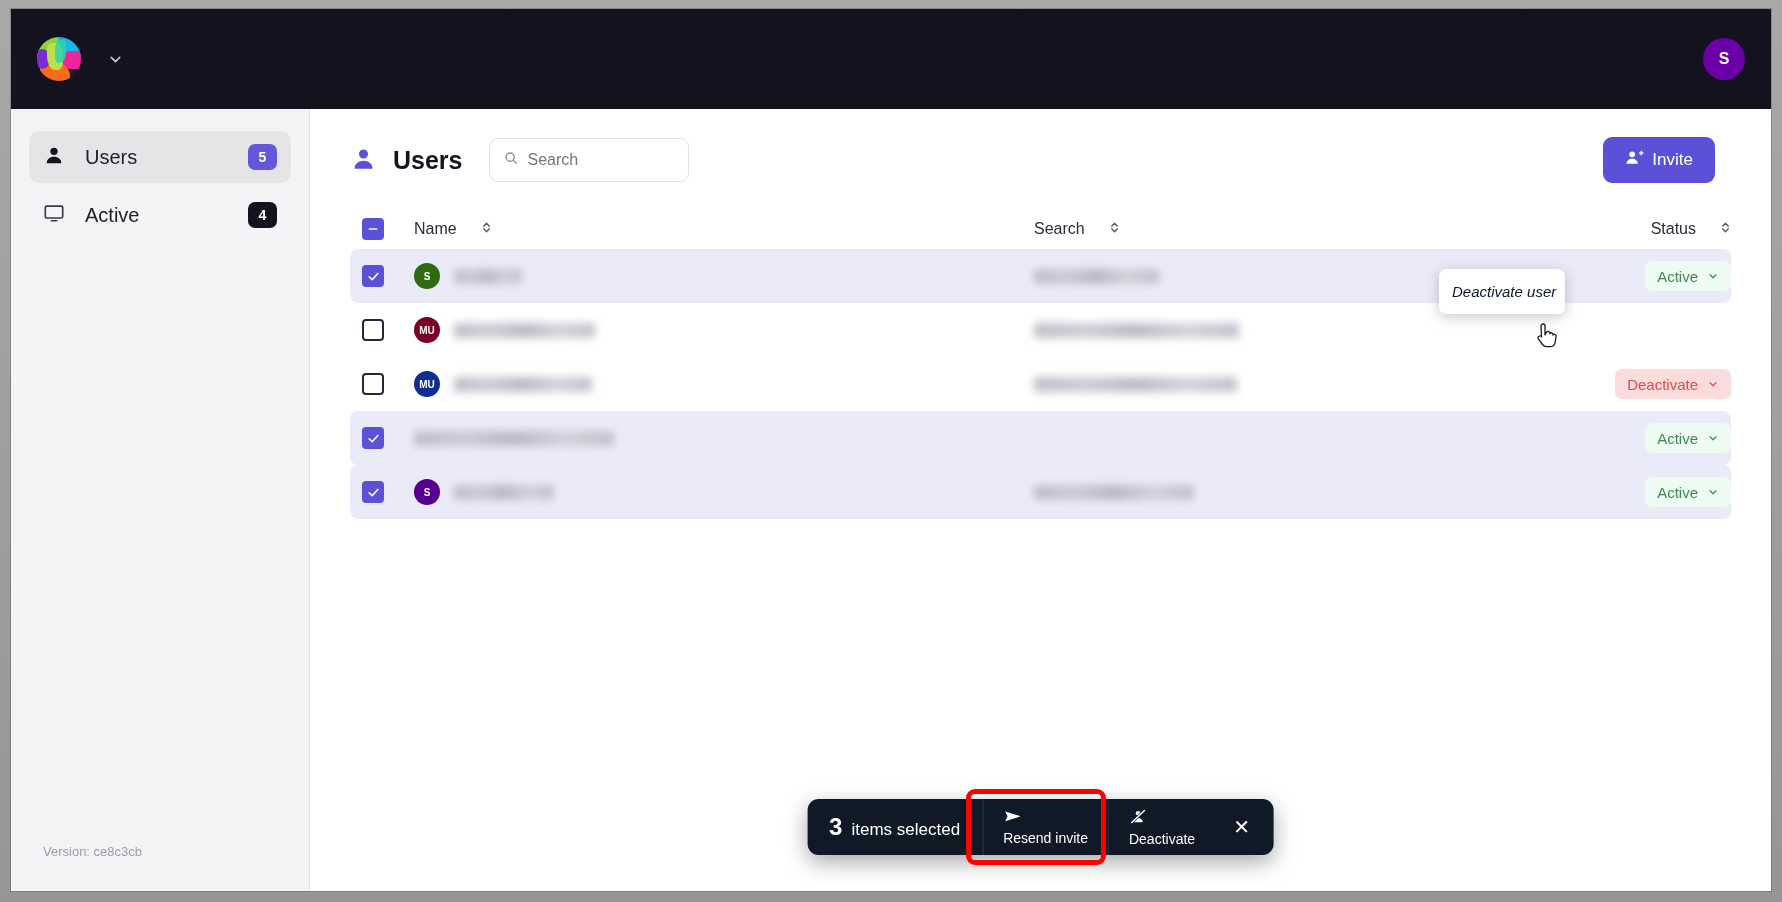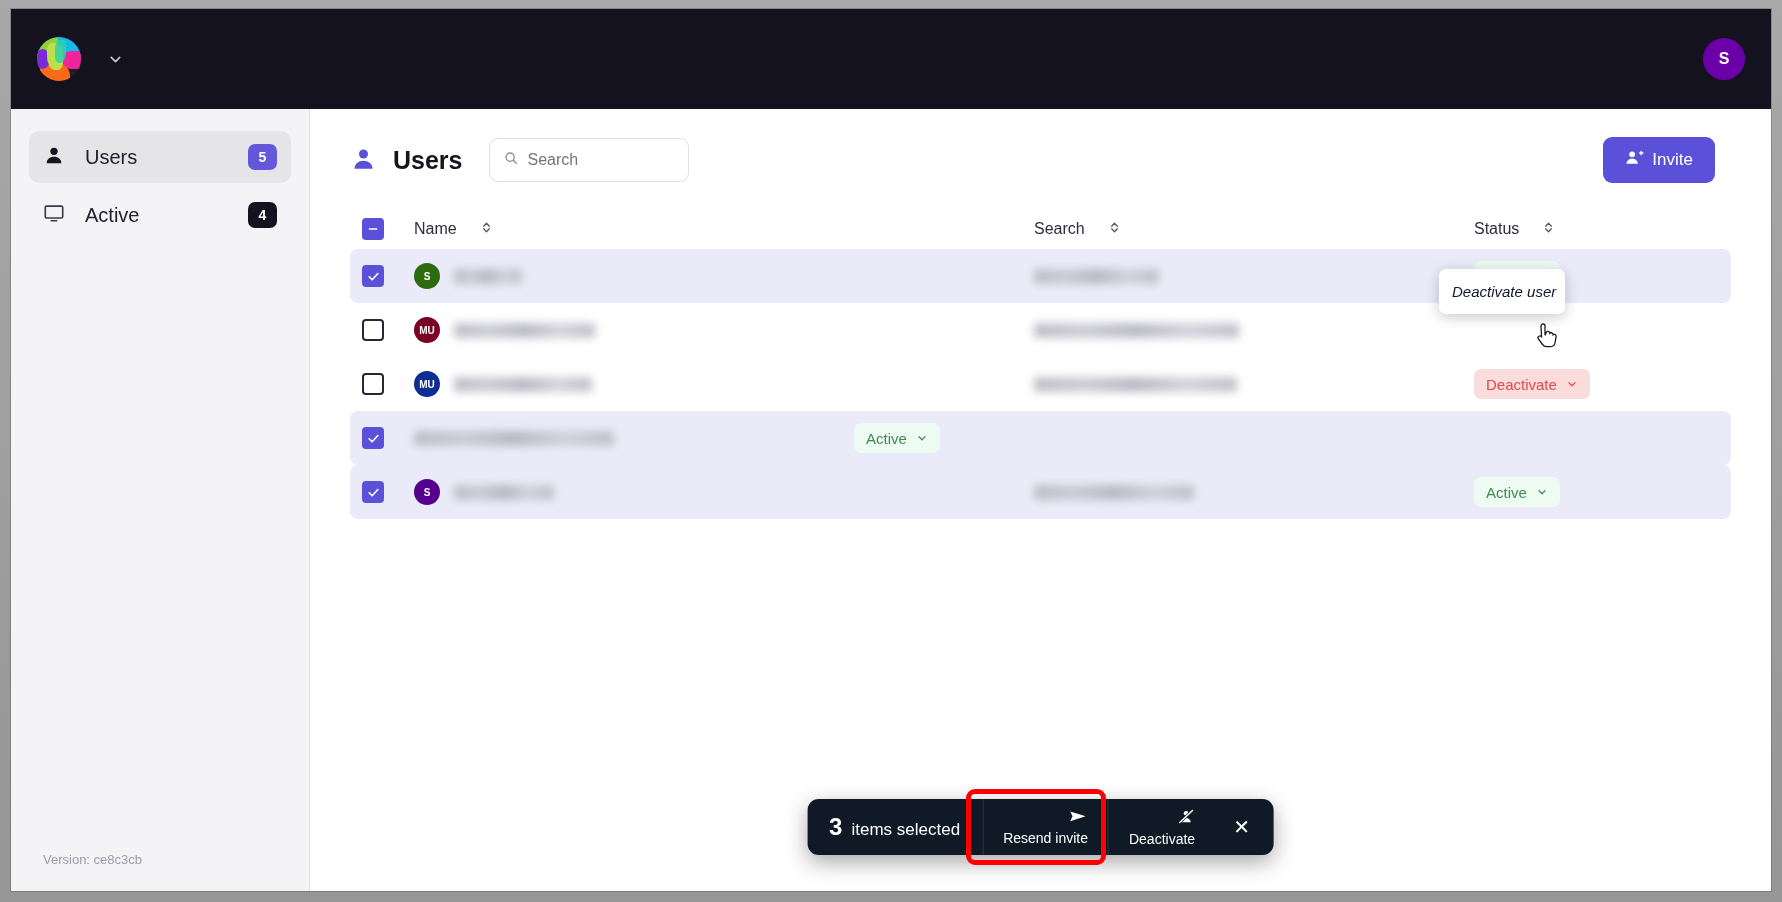--- a/index.html
+++ b/index.html
@@ -59,21 +59,21 @@
   .nav-item.active { background:#e5e5e8; }
   .nav-label { font-size:20px; color:#202030; margin-left:20px; font-weight:400; }
   .nav-badge {
     margin-left:auto; min-width:29px; height:26px; border-radius:7px;
     display:flex; align-items:center; justify-content:center;
     font-size:14px; font-weight:600; color:#fff; padding:0 7px;
   }
   .badge-purple { background:#6258d9; }
   .badge-dark { background:#14121f; }
   #version-text {
-    position:absolute; left:32px; bottom:24px; font-size:13px; color:#9b9bab;
+    position:absolute; left:32px; bottom:32px; font-size:13px; color:#9b9bab;
   }
   
   #main { position:absolute; left:299px; top:100px; right:0; bottom:0; background:#fff; overflow:hidden; }
   #page-head { display:flex; align-items:center; padding: 28px 56px 0 40px; }
   #page-title { font-size:25px; font-weight:600; color:#15141f; margin-left:16px; }
   #search-box {
     margin-left:26px; width:200px; height:44px; border:1px solid #e0e0e6;
     border-radius:9px; display:flex; align-items:center; padding:0 14px; background:#fff;
   }
   #search-input {
@@ -86,21 +86,21 @@
     display:flex; align-items:center; gap:8px; font-family:"Liberation Sans", sans-serif;
   }
   
   #table { margin: 26px 40px 0 40px; position:relative; }
   .trow { display:flex; align-items:center; height:54px; border-radius:8px; padding-left:12px; }
   .trow.sel { background:#ebeaf8; }
   .thead { height:40px; }
   .c-check { width:52px; flex:0 0 52px; display:flex; align-items:center; }
   .c-name  { flex: 0 0 620px; display:flex; align-items:center; }
   .c-email { flex: 0 0 440px; display:flex; align-items:center; }
-  .c-status{ flex: 1 1 auto; display:flex; align-items:center; }
+  .c-status{ flex: 1 1 auto; display:flex; align-items:center;justify-content:flex-end; }
   .th { font-size:16px; color:#2c2c3a; display:flex; align-items:center; gap:24px; cursor:pointer; }
   .cb {
     width:22px; height:22px; border-radius:4px; border:2px solid #262636;
     display:flex; align-items:center; justify-content:center; background:#fff; cursor:pointer;
   }
   .cb.checked { background:#5b51d8; border-color:#5b51d8; }
   .cb.indet { background:#5b51d8; border-color:#5b51d8; }
   .avatar {
     width:26px; height:26px; border-radius:50%; color:#fff; font-size:10px; font-weight:700;
     display:flex; align-items:center; justify-content:center; flex:0 0 auto;
@@ -131,21 +131,21 @@
   #bulkbar {
     position:absolute; left:50%; transform:translateX(-50%); bottom:36px;
     background:#0f1a26; border-radius:11px; height:56px; display:flex; align-items:center;
     box-shadow:0 7px 22px rgba(0,0,0,.35); z-index:25; padding-right:6px;
   }
   #sel-count { display:flex; align-items:baseline; gap:9px; padding:0 22px; color:#fff; }
   #sel-count .num { font-size:24px; font-weight:700; }
   #sel-count .lbl { font-size:17px; }
   .bulk-btn {
     background:transparent; border:none; color:#fff; cursor:pointer; height:100%;
-    display:flex; flex-direction:column; align-items:flex-end; justify-content:center;
+    display:flex; flex-direction:column; align-items:flex-start; justify-content:center;
     gap:3px; padding:8px 20px; font-size:14px; font-family:"Liberation Sans", sans-serif;
     border-left:1px solid #2b3a48;
   }
   #bulk-close {
     background:transparent; border:none; color:#fff; cursor:pointer;
     padding:0 18px; font-size:20px; line-height:1; font-family:"Liberation Sans", sans-serif;
   }
   #annot-box {
     position:absolute; border:5px solid #ff0000; border-radius:9px;
     left:50%; bottom:26px; width:140px; height:76px; margin-left:-75px;

